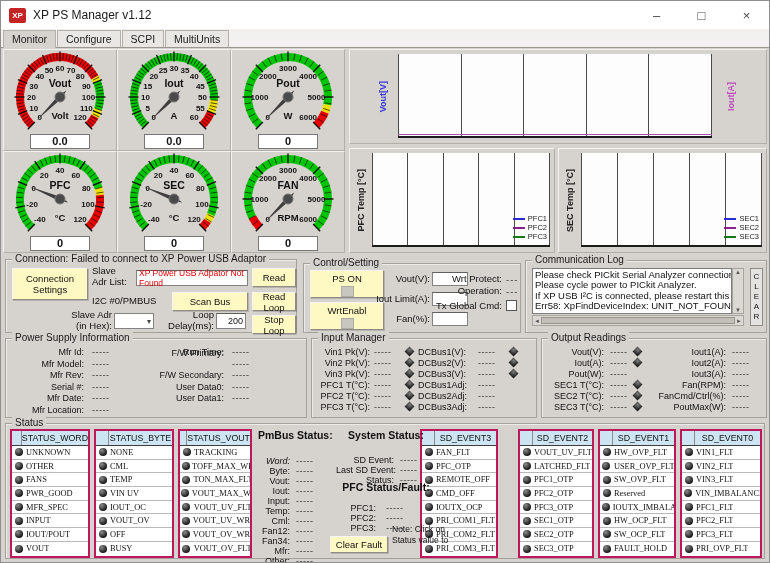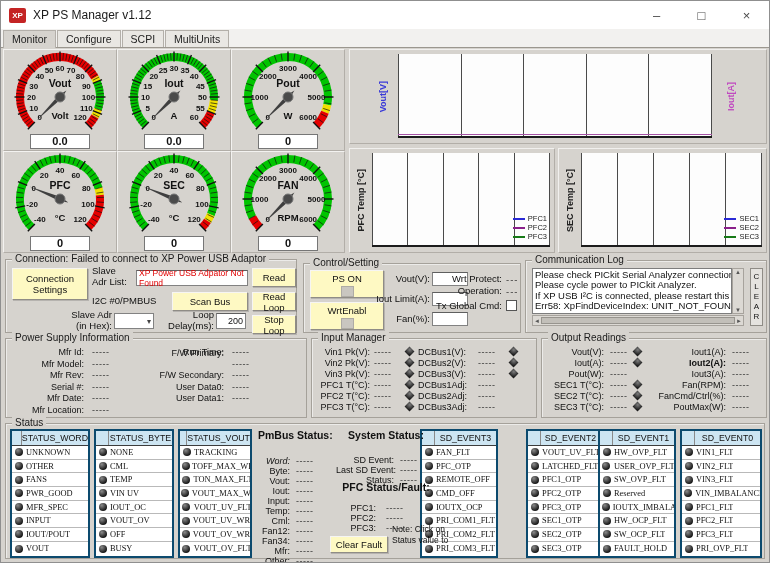--- a/index.html
+++ b/index.html
@@ -77,21 +77,21 @@
   .hthumb{height:7px;background:#c2bfb9;border:1px solid #97948e;flex:1;margin:0 1px}
   .clearbtn{position:absolute;background:#e5e3df;border:1px solid #8f8c86;font-size:8px;line-height:10px;
     color:#111;display:flex;flex-direction:column;align-items:center;justify-content:center}
   
   .rlabel{position:absolute;font-size:9px;color:#111;text-align:right;white-space:nowrap}
   .rlabel.la{text-align:left}
   .rvalue{position:absolute;font-size:9px;color:#333;letter-spacing:.5px}
   .dia{position:absolute;width:7px;height:7px;transform:rotate(45deg);
     background:radial-gradient(circle at 35% 30%,#7d7d7d,#1d1d1d 75%)}
   
-  .ltable{position:absolute;top:5px;background:#fff;border:2px solid #0c4a6e}
+  .ltable{position:absolute;top:5px;background:#fff;border:2px solid #be185d}
   .lth{display:flex;height:15px;background:#cde5f2;border-bottom:1px solid #3c3c3c}
   .lth-led{width:13px;border-right:1px solid #8a8a8a}
   .lth-title{flex:1;display:flex;align-items:center;justify-content:center;font-size:8.8px;color:#111}
   .lrow{display:flex;align-items:center;height:13.7px;border-bottom:1px solid #b9b9b9}
   .lrow:last-child{border-bottom:none}
   .lrow-led{width:13px;display:flex;justify-content:center}
   .led{width:8px;height:8px;border-radius:50%;background:radial-gradient(circle at 35% 30%,#8a8a8a,#161616 72%)}
   .lrow-label{font-family:"Liberation Serif",serif;font-size:8.4px;color:#111;padding-left:1px;white-space:nowrap;overflow:hidden}
   .spanel{position:absolute;top:5px}
   .sp-title{font-size:10.5px;font-weight:bold;color:#111;text-align:center;white-space:nowrap}
@@ -736,21 +736,21 @@
           <div class="rvalue" style="left: 68px; top: 41px;">-----</div>
           <span class="dia" style="left: 92px; top: 42px;"></span>
           <div class="rlabel" style="left: 2px; top: 52px; width: 60px;">SEC2 T(°C):</div>
           <div class="rvalue" style="left: 68px; top: 52px;">-----</div>
           <span class="dia" style="left: 92px; top: 53px;"></span>
           <div class="rlabel" style="left: 2px; top: 63px; width: 60px;">SEC3 T(°C):</div>
           <div class="rvalue" style="left: 68px; top: 63px;">-----</div>
           <span class="dia" style="left: 92px; top: 64px;"></span>
           <div class="rlabel" style="left: 96px; top: 8px; width: 88px;">Iout1(A):</div>
           <div class="rvalue" style="left: 190px; top: 8px;">-----</div>
-          <div class="rlabel" style="left: 96px; top: 19px; width: 88px; font-weight: bold;">Iout2(A):</div>
+          <div class="rlabel" style="left: 96px; top: 19px; width: 88px;">Iout2(A):</div>
           <div class="rvalue" style="left: 190px; top: 19px;">-----</div>
           <div class="rlabel" style="left: 96px; top: 30px; width: 88px;">Iout3(A):</div>
           <div class="rvalue" style="left: 190px; top: 30px;">-----</div>
           <div class="rlabel" style="left: 96px; top: 41px; width: 88px;">Fan(RPM):</div>
           <div class="rvalue" style="left: 190px; top: 41px;">-----</div>
           <div class="rlabel" style="left: 96px; top: 52px; width: 88px;">FanCmd/Ctrl(%):</div>
           <div class="rvalue" style="left: 190px; top: 52px;">-----</div>
           <div class="rlabel" style="left: 96px; top: 63px; width: 88px;">PoutMax(W):</div>
           <div class="rvalue" style="left: 190px; top: 63px;">-----</div>
         </div>
@@ -968,21 +968,21 @@
               </div>
               <div class="lrow-label">PRI_COM2_FLT</div>
             </div>
             <div class="lrow">
               <div class="lrow-led">
                 <span class="led"></span>
               </div>
               <div class="lrow-label">PRI_COM3_FLT</div>
             </div>
           </div>
-          <div class="ltable" style="left: 512px; width: 76px; margin-left: 8px;">
+          <div class="ltable" style="left: 512px; width: 76px;">
             <div class="lth">
               <div class="lth-led"></div>
               <div class="lth-title">SD_EVENT2</div>
             </div>
             <div class="lrow">
               <div class="lrow-led">
                 <span class="led"></span>
               </div>
               <div class="lrow-label">VOUT_UV_FLT</div>
             </div>

